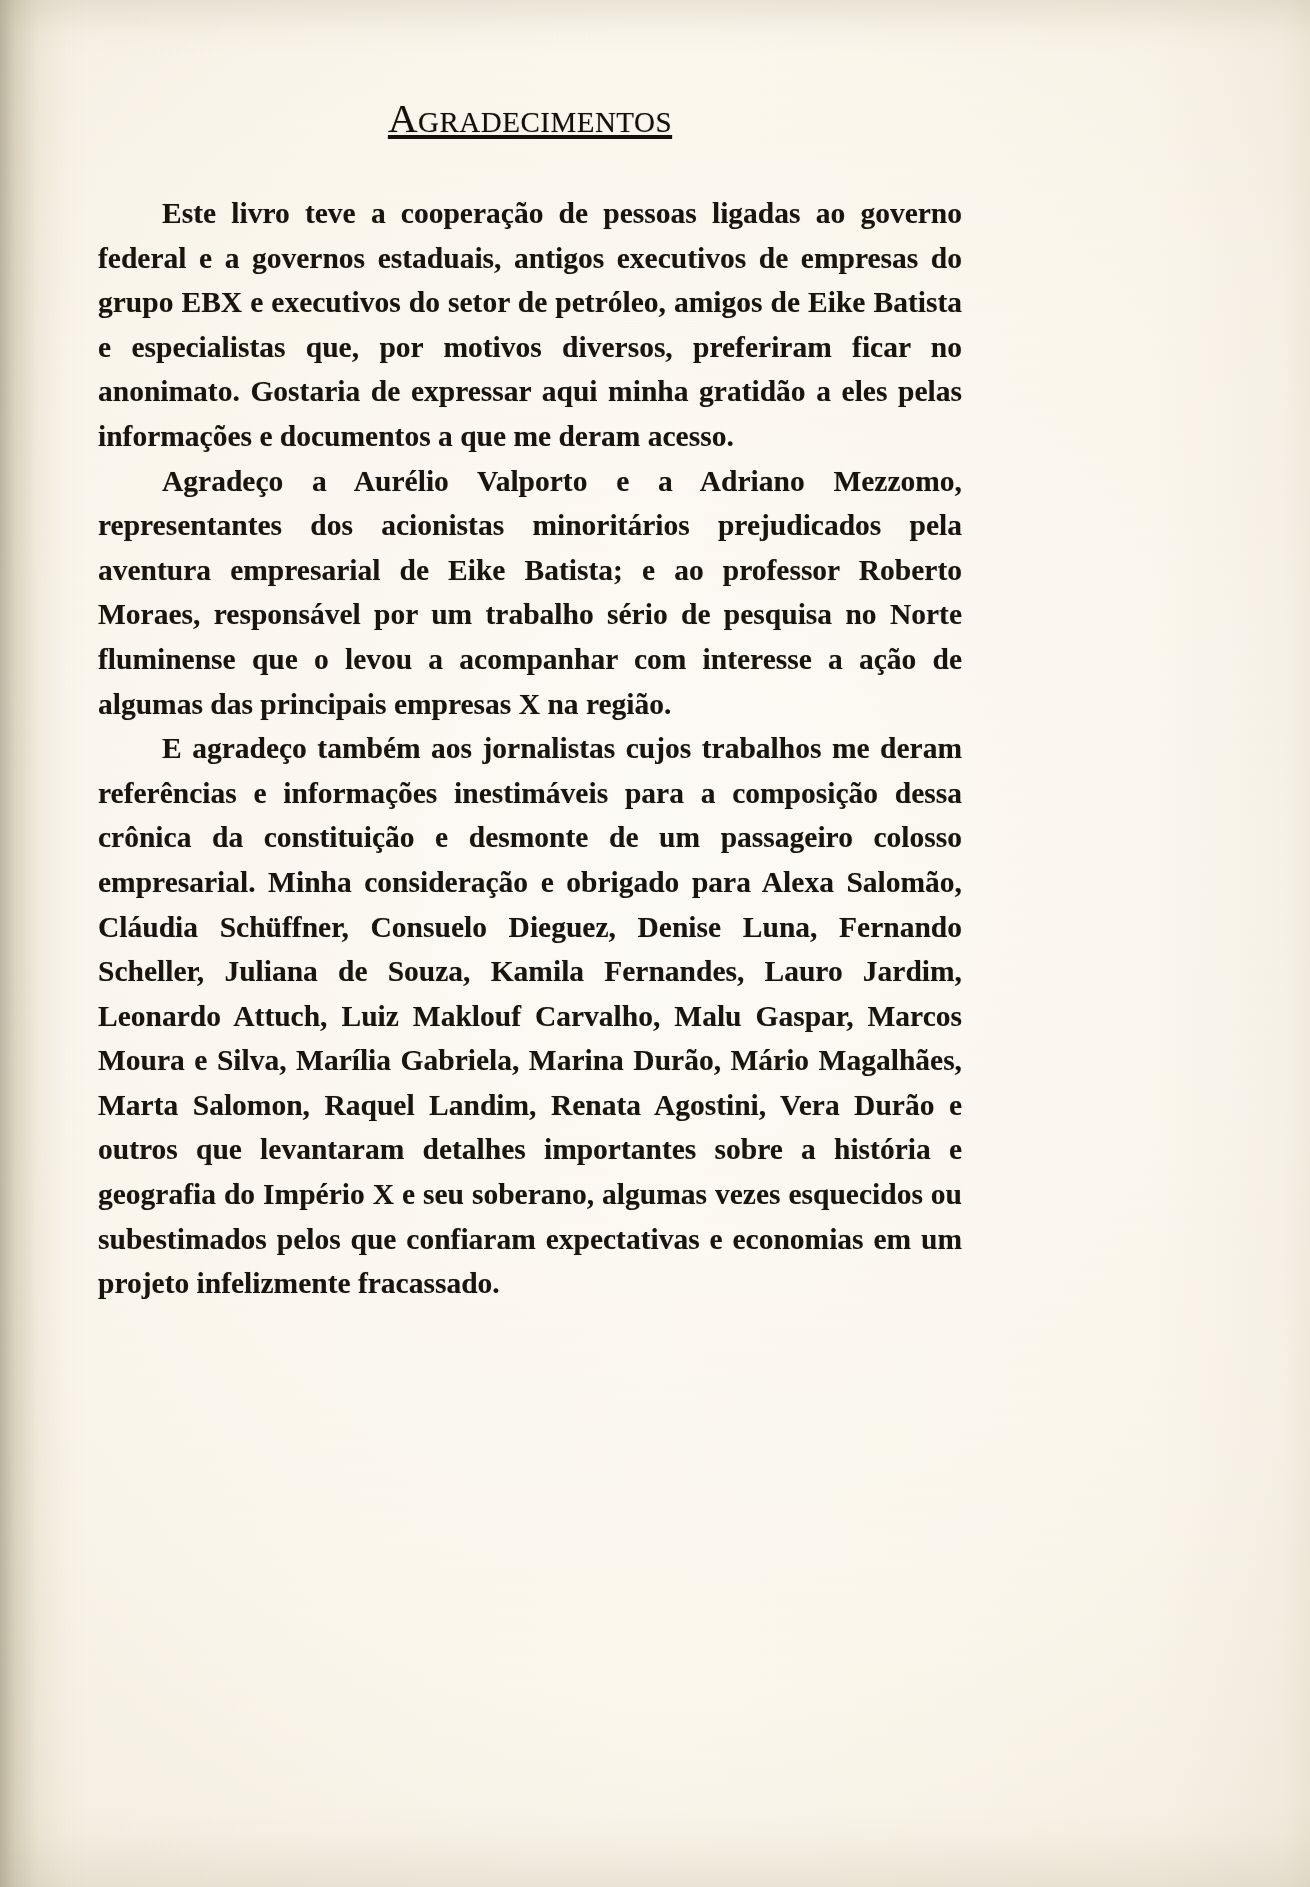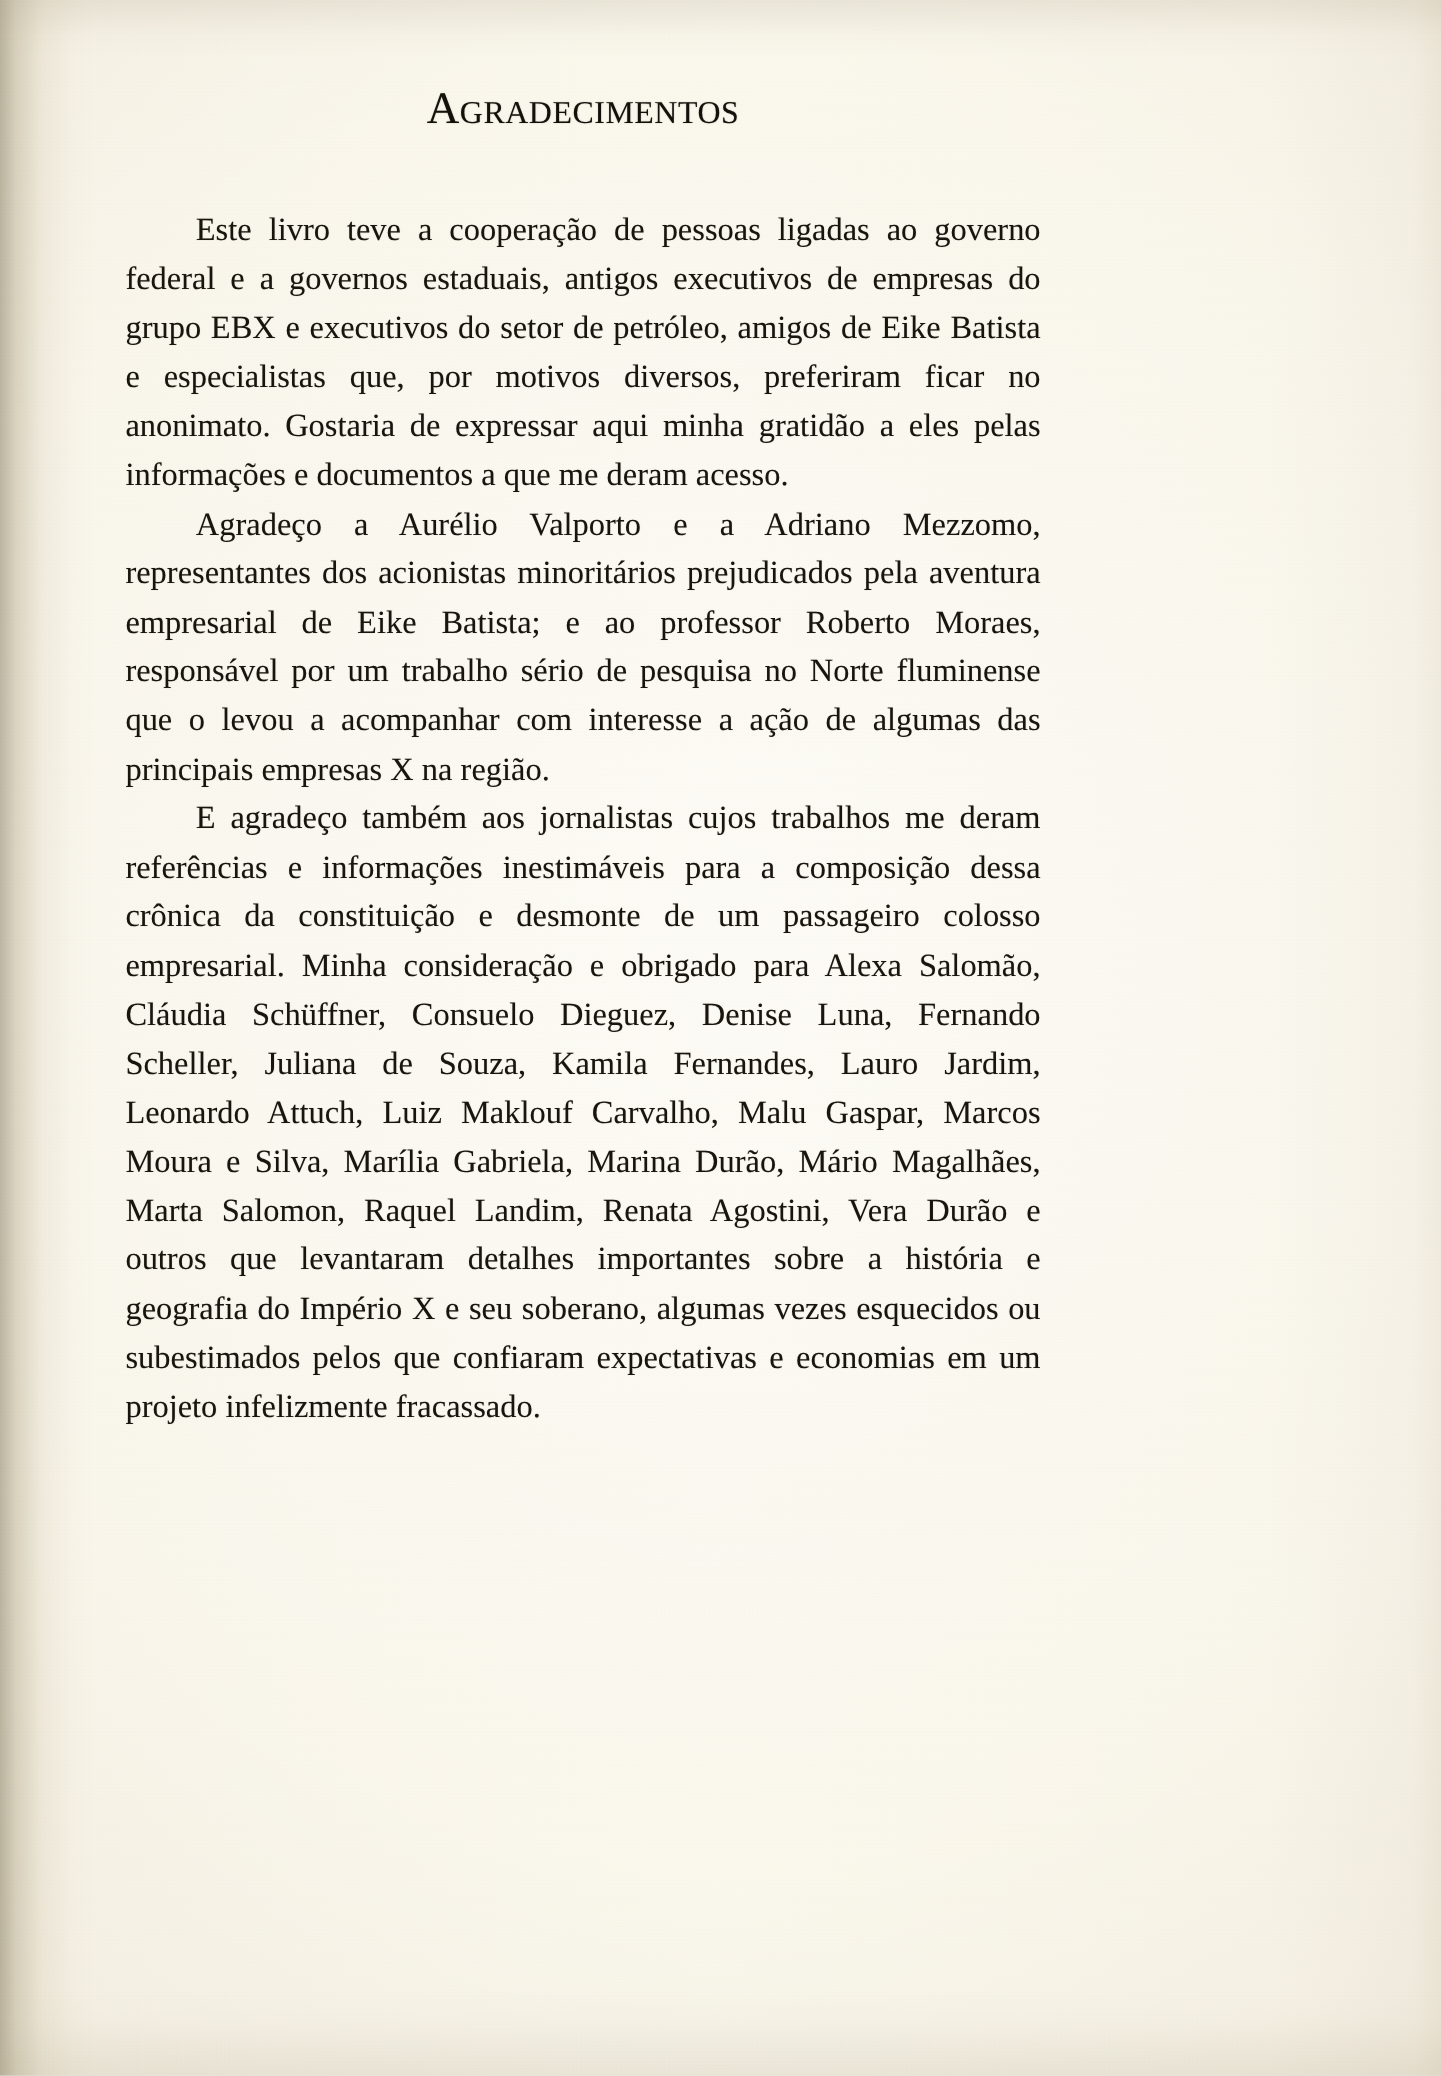--- a/index.html
+++ b/index.html
@@ -93,40 +93,42 @@
 
   .content {
     position: absolute;
     left: 98px;
     top: 0;
     width: 864px;
   }
 
   .chapter-title {
     margin: 0;
-    padding-top: 78px;
+    padding-top: 98px;
     text-align: center;
     font-weight: normal;
     font-size: 41px;
     line-height: 1.0;
     letter-spacing: 0.5px;
     font-variant: small-caps;
     color: #14110b;
     text-shadow: 0 0 1.1px rgba(30,24,12,0.40);
+    text-decoration: underline;
   }
 
   .body-text {
-    margin: 16px;
+    margin: 0;
     padding-top: 52px;
     font-size: 29.5px;
     line-height: 44.6px;
     text-align: justify;
     text-justify: inter-word;
     color: #18150e;
     text-shadow: 0 0 0.9px rgba(36,28,14,0.30);
+    font-weight: bold;
   }
 
   .body-text p {
     margin: 0;
     text-indent: 64px;
     hyphens: manual;
   }
 
   
   .body-text p:last-child { text-align: justify; }

